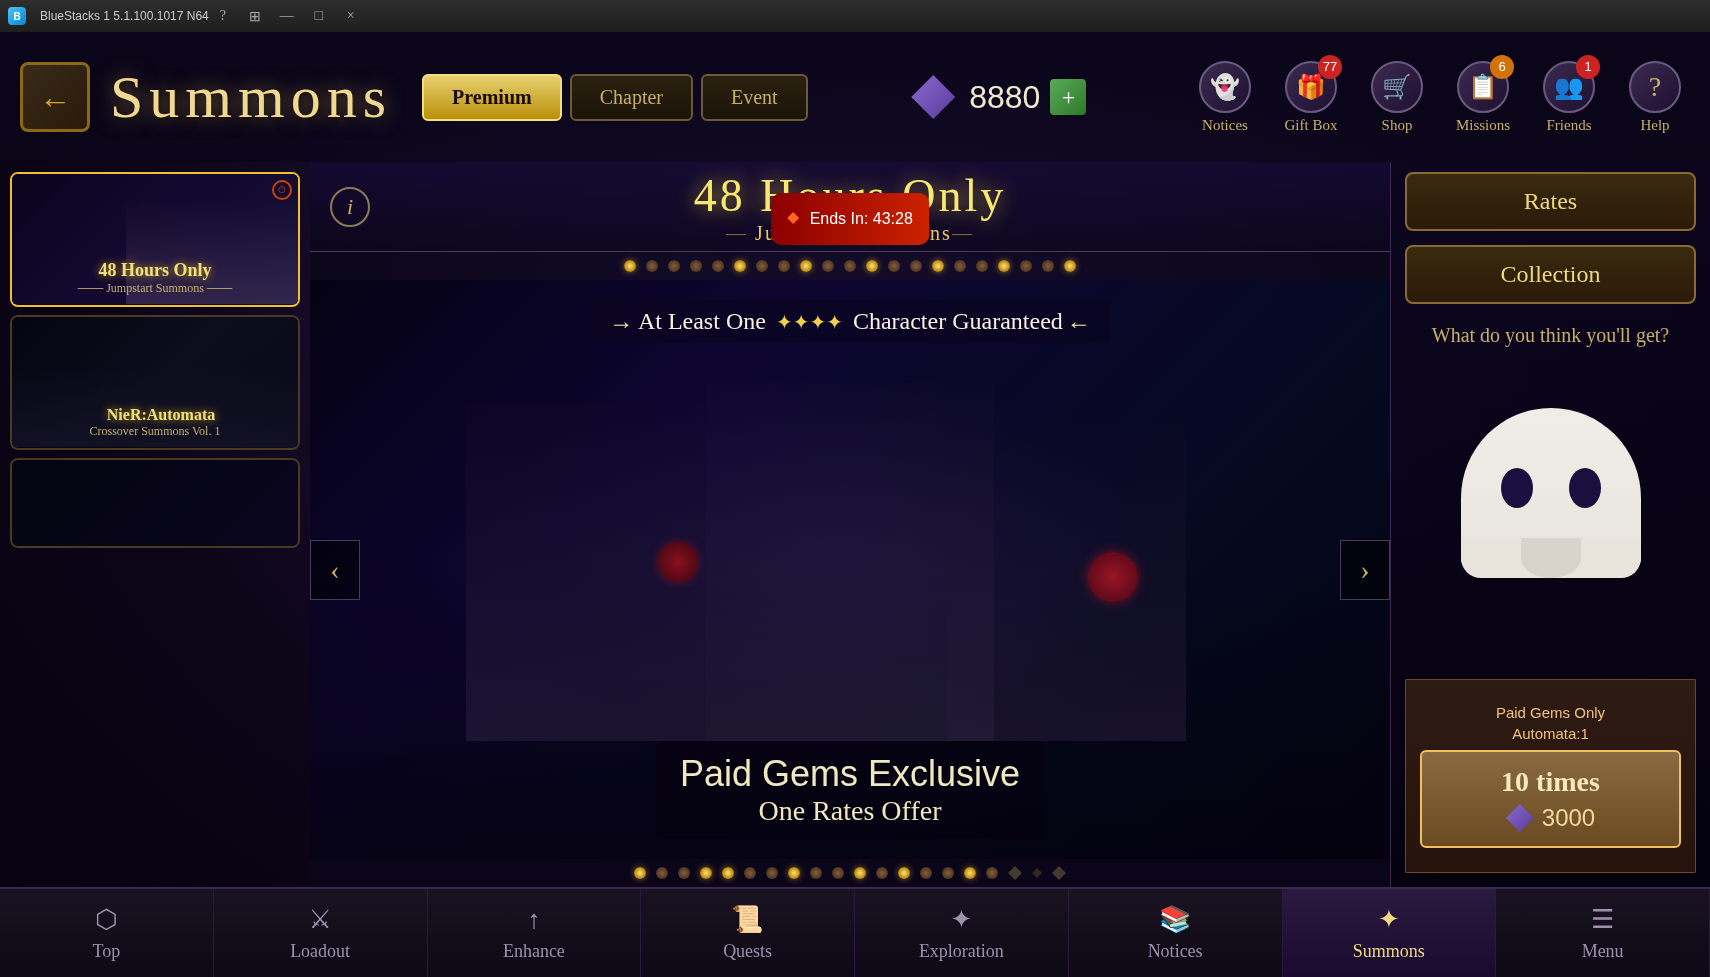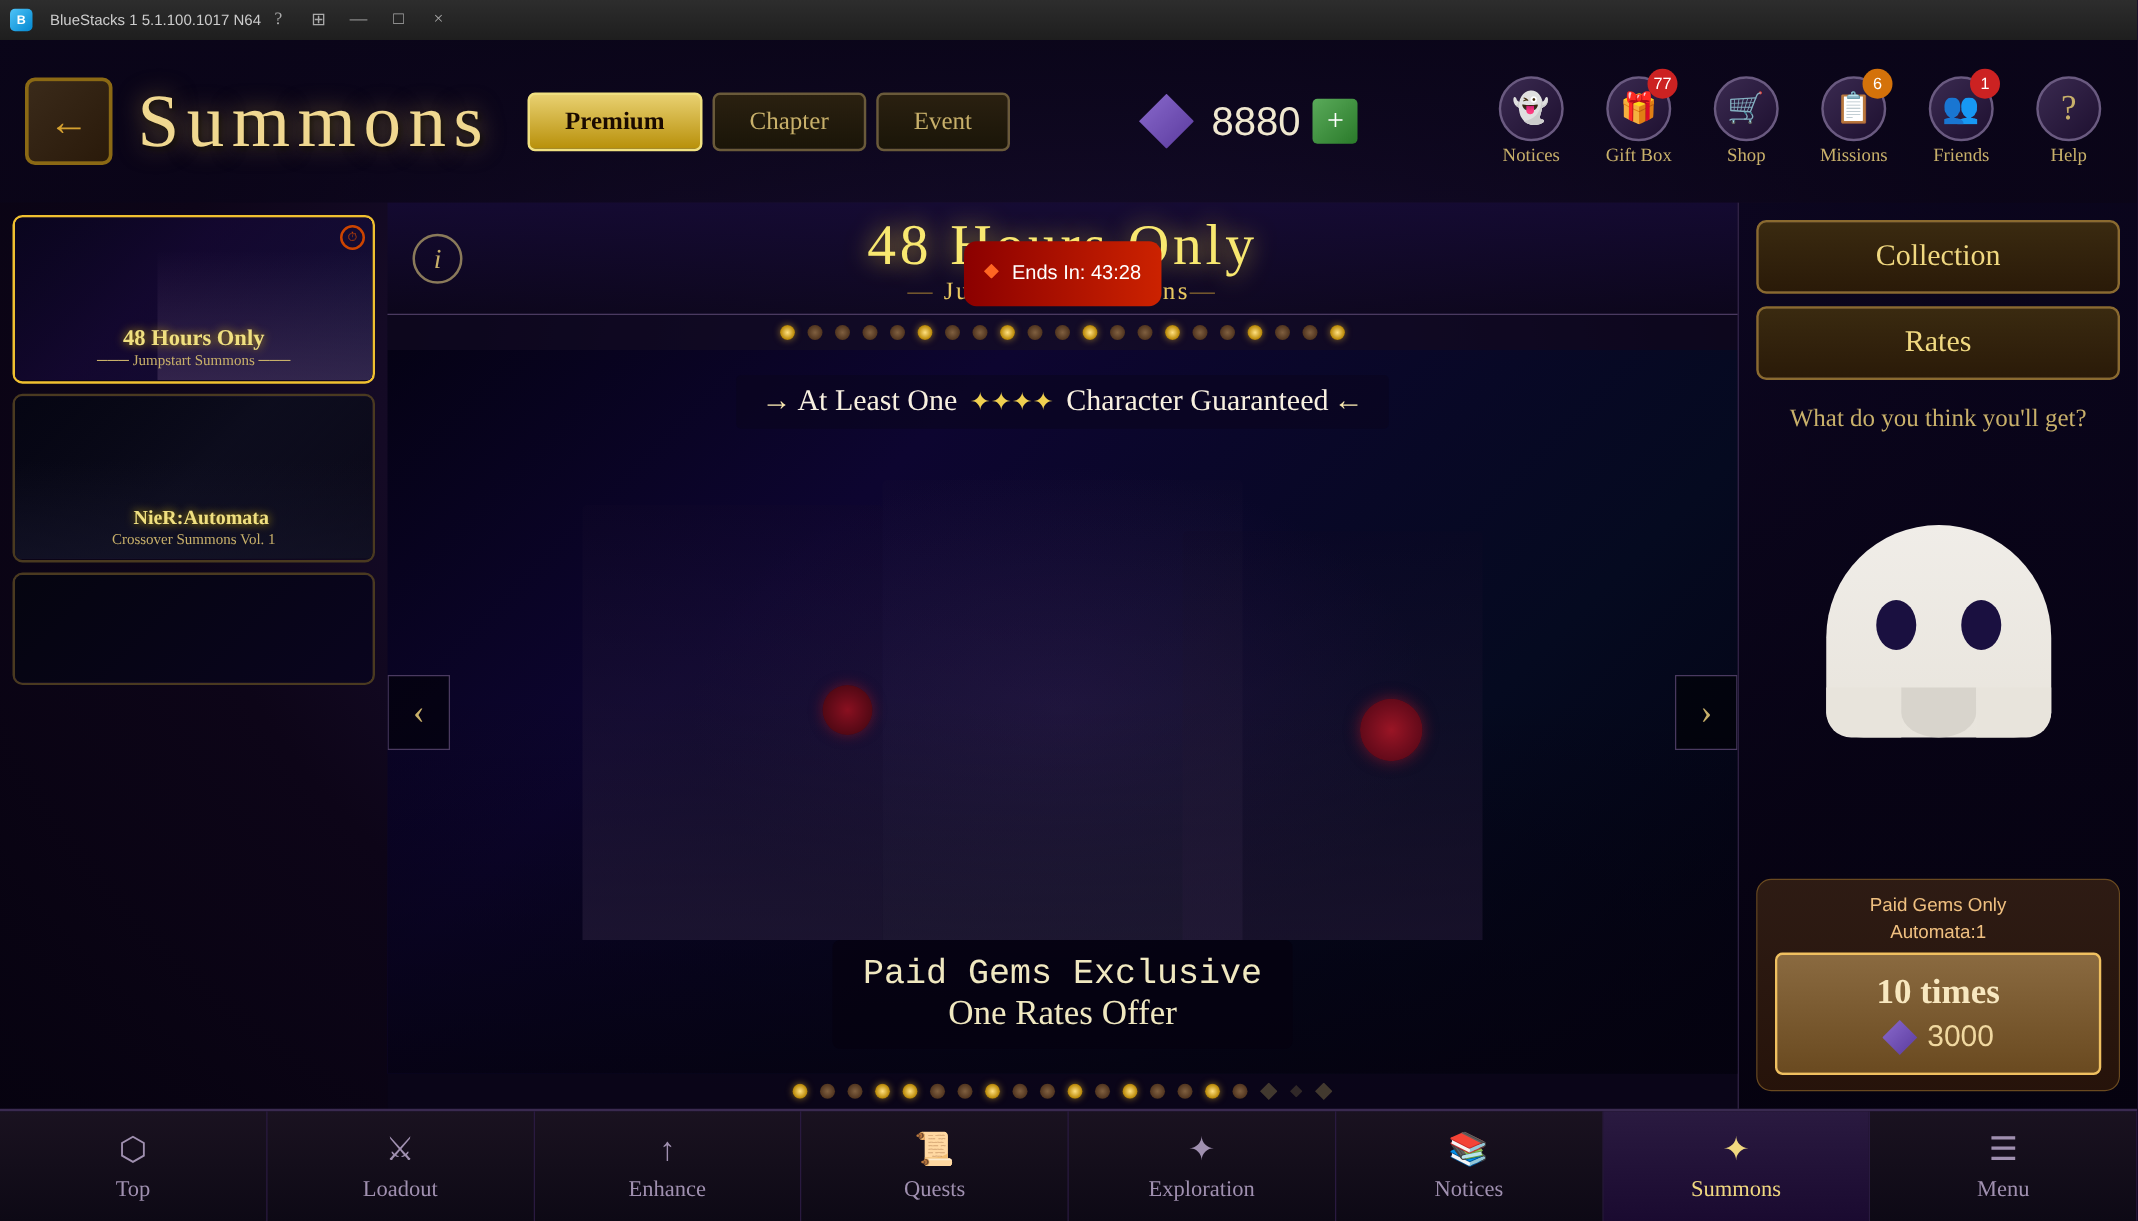--- a/index.html
+++ b/index.html
@@ -415,22 +415,22 @@
     }
 
     #exclusive-text {
       text-align: center;
       background: rgba(5,2,15,0.7);
       padding: 12px 24px;
       border-radius: 6px;
     }
     #exclusive-text .line1 {
       color: #f0e8c0;
-      font-size: 28px;
-      font-family: Liberation Mono, monospace;
+      font-size: 36px;
+      font-family: Liberation Sans, sans-serif;
       text-align: center;
     }
     #exclusive-text .line2 {
       color: #f0e8c0;
       font-size: 28px;
       font-family: Georgia, serif;
     }
 
     
     #right-panel {
@@ -518,25 +518,25 @@
       bottom: 0;
     }
     .ghost-wave {
       flex: 1;
       height: 40px;
       background: #e8e4dc;
     }
 
     
     #summon-button-area {
-      padding: 12px 14px;
+      padding: 24px 14px;
       background: linear-gradient(to bottom, rgba(50,30,20,0.9), rgba(40,20,10,0.95));
       border: 1px solid #6a4a20;
       margin: 0 14px 14px;
-      border-radius: 12px;
+      border-radius: 1px;
     }
     #paid-gems-label {
       text-align: center;
       color: #f0c080;
       font-size: 15px;
       font-family: Arial, sans-serif;
       margin-bottom: 4px;
     }
     #remaining-label {
       text-align: center;
@@ -850,26 +850,26 @@
         <div class="light-dot active"></div>
         <div class="light-dot dim"></div>
 
         <div style="width:14px;height:14px;background:rgba(200,180,100,0.3);clip-path:polygon(50% 0%,100% 50%,50% 100%,0% 50%);"></div>
         <div style="width:10px;height:10px;background:rgba(200,180,100,0.2);clip-path:polygon(50% 0%,100% 50%,50% 100%,0% 50%);"></div>
         <div style="width:14px;height:14px;background:rgba(200,180,100,0.3);clip-path:polygon(50% 0%,100% 50%,50% 100%,0% 50%);"></div>
       </div>
     </div>
 
     <div id="right-panel">
+      <div id="rates-btn">
+        <span>Rates</span>
+      </div>
+
       <div id="collection-btn">
         <span>Collection</span>
-      </div>
-
-      <div id="rates-btn">
-        <span>Rates</span>
       </div>
 
       <div id="what-text">What do you think you'll get?</div>
 
       <div id="ghost-area">
         <div class="ghost-shape">
           <div class="ghost-body">
             <div class="ghost-eye left"></div>
             <div class="ghost-eye right"></div>
             <div class="ghost-bottom">

